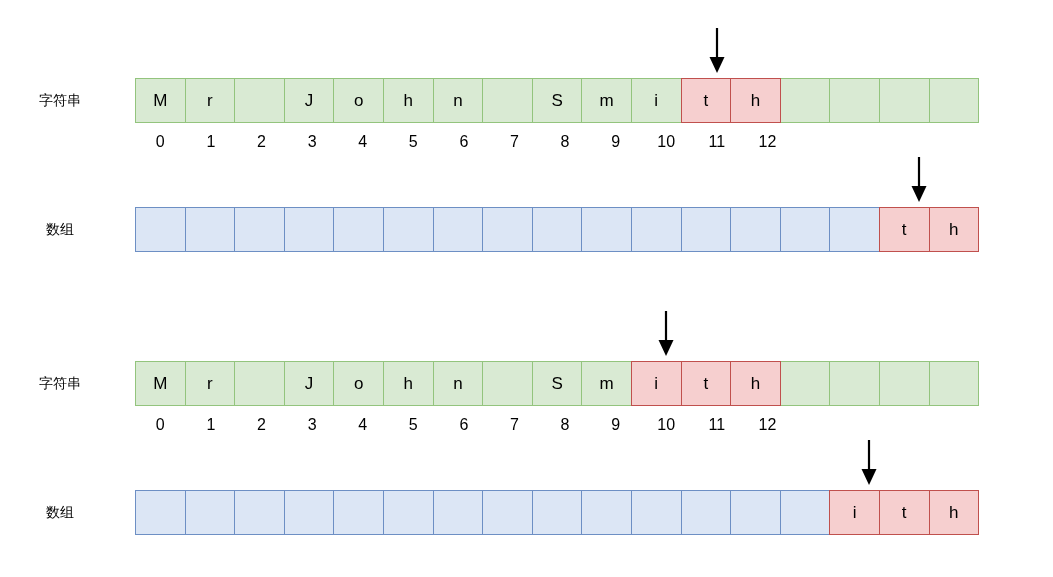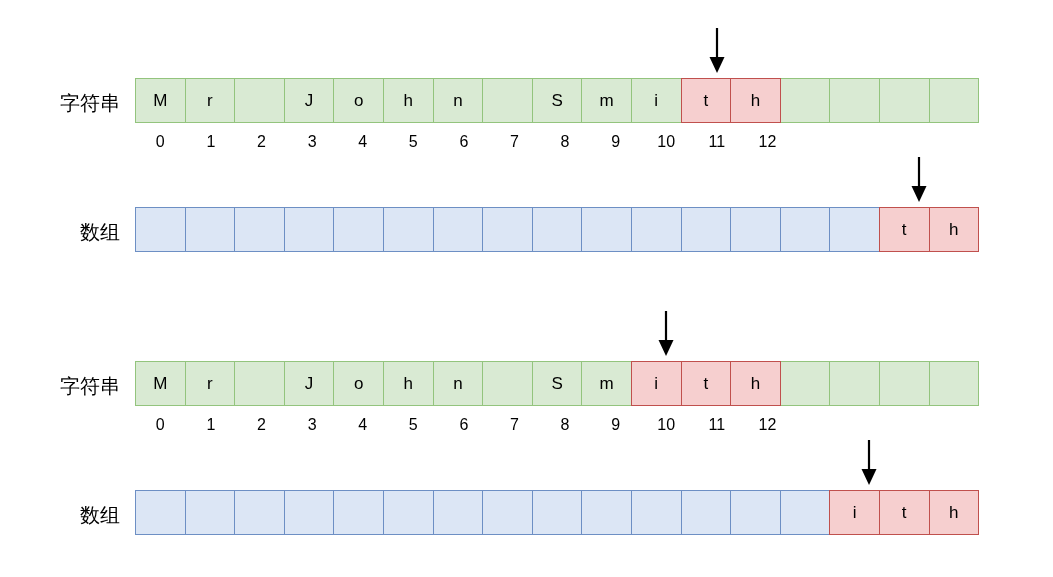--- a/index.html
+++ b/index.html
@@ -19,22 +19,22 @@
     position: absolute;
     left: 0;
     width: 1053px;
   }
 
   
   .row-label {
     position: absolute;
     left: 0;
     width: 120px;
-    text-align: right;
-    font-size: 20px;
+    text-align: center;
+    font-size: 14px;
     color: #000000;
     line-height: 1;
     white-space: nowrap;
   }
 
   
   .strip {
     position: absolute;
     left: 135px;
     display: flex;

